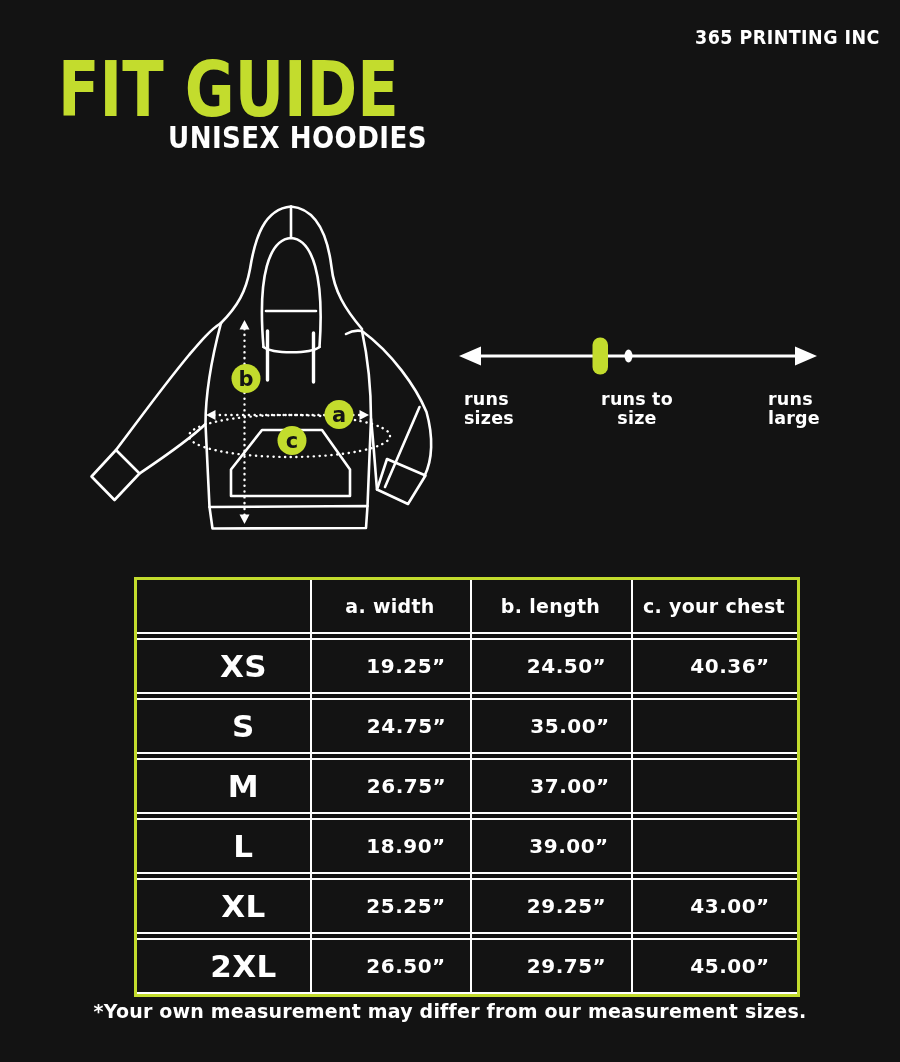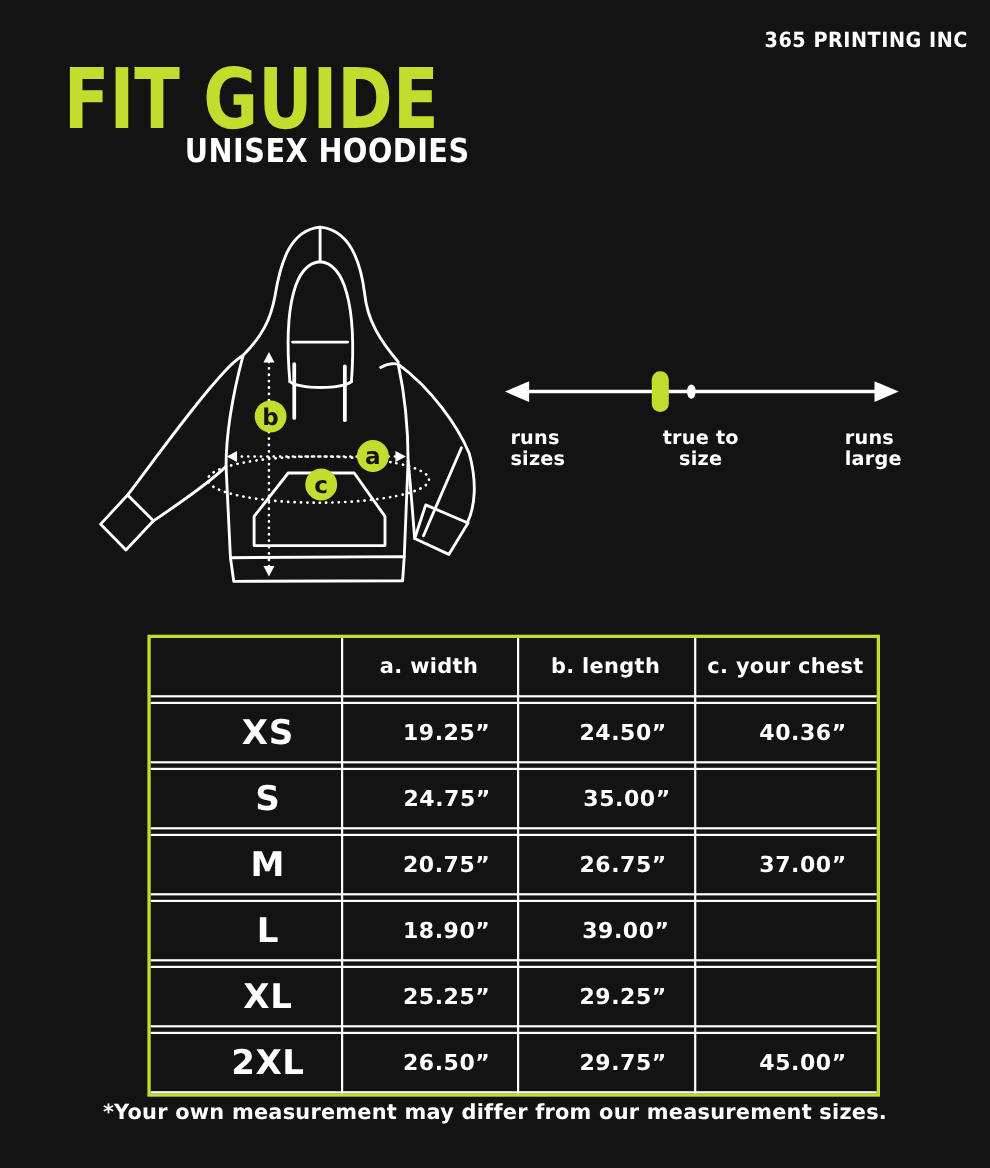--- a/index.html
+++ b/index.html
@@ -152,21 +152,21 @@
     <rect class="accfill" x="592.5" y="337.5" width="15.5" height="37" rx="7.5"></rect>
     <ellipse class="whfill" cx="628.5" cy="356" rx="4" ry="6.5"></ellipse>
   </g>
 </svg>
 
 <div class="abs scale-label left1">
   <div>runs</div>
   <div>sizes</div>
 </div>
 <div class="abs scale-label center1">
-  <div>true to</div>
+  <div>runs to</div>
   <div>size</div>
 </div>
 <div class="abs scale-label right1">
   <div>runs</div>
   <div>large</div>
 </div>
 
 <div class="abs size-table">
   <div class="vline v1"></div>
   <div class="vline v2"></div>
@@ -187,35 +187,35 @@
   </div>
 
   <div class="trow data">
     <div class="cell c0 sizecell">S</div>
     <div class="cell c2 valcell">24.75”</div>
     <div class="cell c3 valcell">35.00”</div>
   </div>
 
   <div class="trow data">
     <div class="cell c0 sizecell">M</div>
-    <div class="cell c1 valcell">20.75”</div>
     <div class="cell c2 valcell">26.75”</div>
     <div class="cell c3 valcell">37.00”</div>
   </div>
 
   <div class="trow data">
     <div class="cell c0 sizecell">L</div>
     <div class="cell c1 valcell">18.90”</div>
     <div class="cell c3 valcell">39.00”</div>
   </div>
 
   <div class="trow data">
     <div class="cell c0 sizecell">XL</div>
     <div class="cell c1 valcell">25.25”</div>
     <div class="cell c2 valcell">29.25”</div>
+    <div class="cell c3 valcell">43.00”</div>
   </div>
 
   <div class="trow data">
     <div class="cell c0 sizecell">2XL</div>
     <div class="cell c1 valcell">26.50”</div>
     <div class="cell c2 valcell">29.75”</div>
     <div class="cell c3 valcell">45.00”</div>
   </div>
 </div>
 

